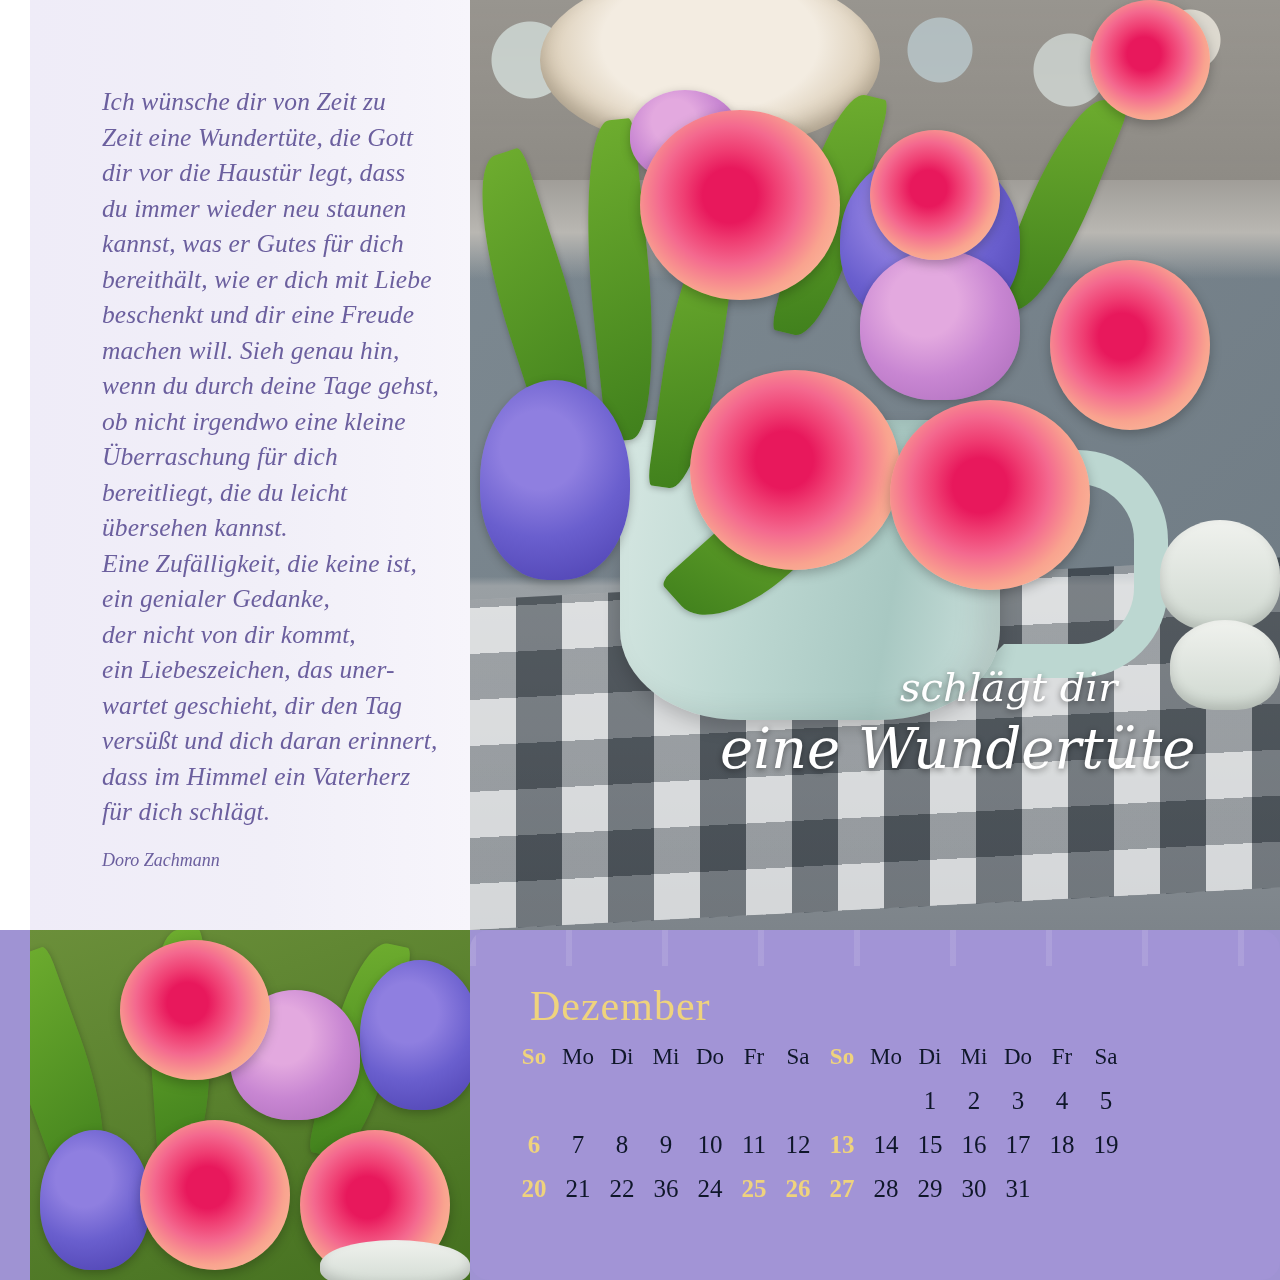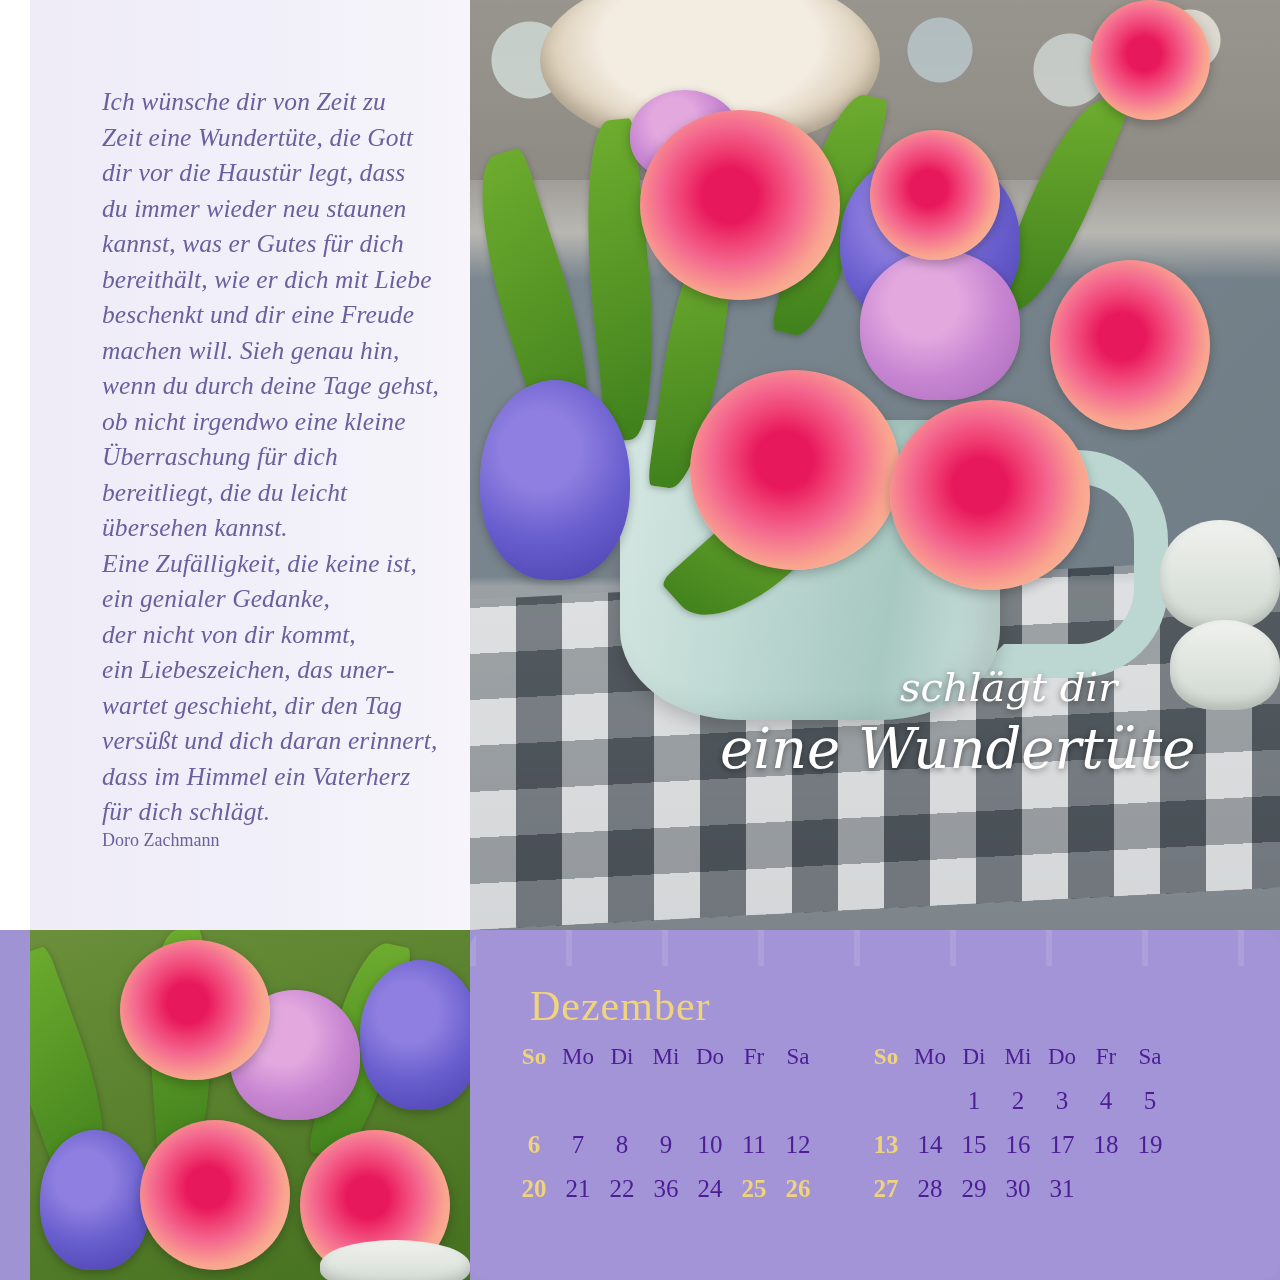--- a/index.html
+++ b/index.html
@@ -36,23 +36,24 @@
   }
   .text-panel .verse {
     color: #6b5f9e;
     font-size: 25.5px;
     line-height: 35.5px;
     font-style: italic;
     white-space: pre-line;
     letter-spacing: 0.1px;
   }
   .text-panel .author {
-    margin-top: 0;
+    margin-top: 20px;
     color: #6b5f9e;
     font-size: 18px;
+    font-style: italic;
   }
 
   
   .photo {
     position: absolute;
     left: 470px; top: 0;
     width: 810px;
     height: 930px;
     overflow: hidden;
     background: #4a5560;
@@ -202,32 +203,31 @@
     left: 60px; top: 52px;
     color: #efd37d;
     font-size: 42px;
     letter-spacing: 1px;
   }
   .grids {
     position: absolute;
     left: 42px; top: 112px;
     width: 740px;
     display: flex;
-    gap: 44px;
   }
   .grid {
     display: grid;
     grid-template-columns: repeat(7, 44px);
     column-gap: 0;
     row-gap: 14px;
   }
   .grid .hd, .grid .d {
     width: 44px;
     text-align: center;
-    color: #4c1d95;
+    color: #0f172a;
     font-size: 25px;
     line-height: 30px;
   }
   .grid .hd { font-size: 23px; }
   .grid .hd.sun, .grid .d.sun, .grid .d.hol {
     color: #efd37d;
     font-weight: bold;
   }
   .grid .d.empty { color: transparent; }
 </style>

